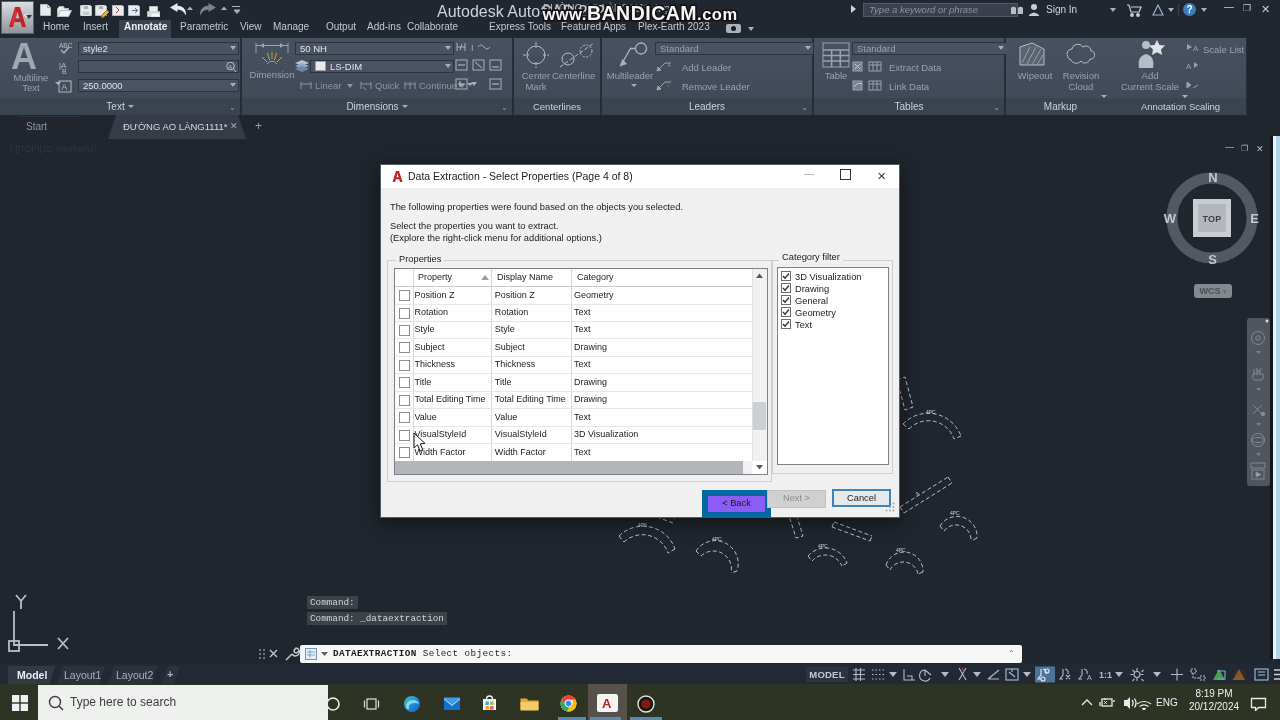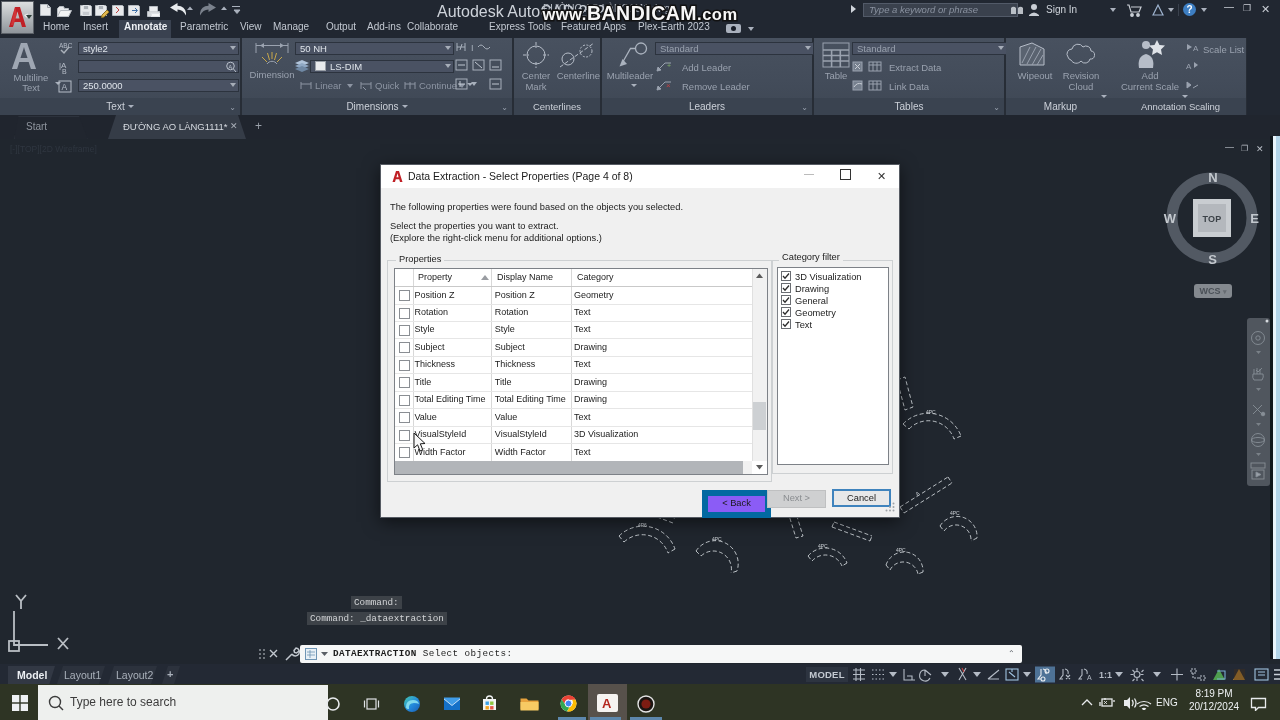--- a/index.html
+++ b/index.html
@@ -197,21 +197,21 @@
  <svg style="position:absolute;left:6px;top:3px" width="74" height="28" viewBox="0 0 74 28">
   <g stroke="#b6bdc8" fill="none">
    <circle cx="16" cy="14" r="9"></circle>
           <path d="M16 1 v6 M16 21 v6 M3 14 h6 M23 14 h6" stroke-dasharray="3 1.5"></path>
    <circle cx="48" cy="18" r="6"></circle>
           <circle cx="66" cy="10" r="6" stroke-dasharray="2 1.5"></circle>
           <path d="M40 26 L74 2" stroke-dasharray="4 2"></path>
   </g>
  </svg>
  <div class="rlab" style="left:0px;top:32px;width:44px;text-align:center;">Center<br>Mark</div>
- <div class="rlab" style="left:38px;top:32px;width:48px;text-align:right;">Centerline</div>
+ <div class="rlab" style="left:38px;top:32px;width:48px;text-align:left;">Centerline</div>
  <div class="pstrip">
         <div class="plab" style="font-size:9.5px;">Centerlines</div>
       </div>
 </div>
 
 <div class="panel" style="left:602px;width:210px;">
  <svg style="position:absolute;left:6px;top:2px" width="44" height="32" viewBox="0 0 44 32">
   <g stroke="#aab2be" fill="none" stroke-width="1.3">
           <circle cx="33" cy="8.5" r="5.5"></circle>
           <path d="M27.5 8.5 h-5 L14.5 22.5"></path>
@@ -402,21 +402,21 @@
   <text x="366" y="54">4PC</text>
   <text x="78" y="167">4P6</text>
   <text x="152" y="181">4PC</text>
   <text x="258" y="188">4PC</text>
   <text x="336" y="192">4PC</text>
   <text x="390" y="155">4PC</text>
   <text x="357" y="136" transform="rotate(-32 357 136)">A</text>
  </g>
 </svg>
 
-<div class="abs" style="left:307px;top:596px;background:#3d4248;color:#d3d5d7;font-family:'Liberation Mono',monospace;font-size:9.3px;line-height:13px;padding:0 3px;margin-left:44px;">Command:</div>
+<div class="abs" style="left:307px;top:596px;background:#3d4248;color:#d3d5d7;font-family:'Liberation Mono',monospace;font-size:9.3px;line-height:13px;padding:0 3px;">Command:</div>
 <div class="abs" style="left:307px;top:612px;background:#3d4248;color:#d3d5d7;font-family:'Liberation Mono',monospace;font-size:9.3px;line-height:13px;padding:0 3px;">Command: _dataextraction</div>
 
 <svg class="abs" style="left:257px;top:646px" width="44" height="17" viewBox="0 0 44 17">
  <g fill="#8a9097">
         <circle cx="3" cy="4" r="1"></circle>
         <circle cx="7" cy="4" r="1"></circle>
         <circle cx="3" cy="8" r="1"></circle>
         <circle cx="7" cy="8" r="1"></circle>
         <circle cx="3" cy="12" r="1"></circle>
         <circle cx="7" cy="12" r="1"></circle>

